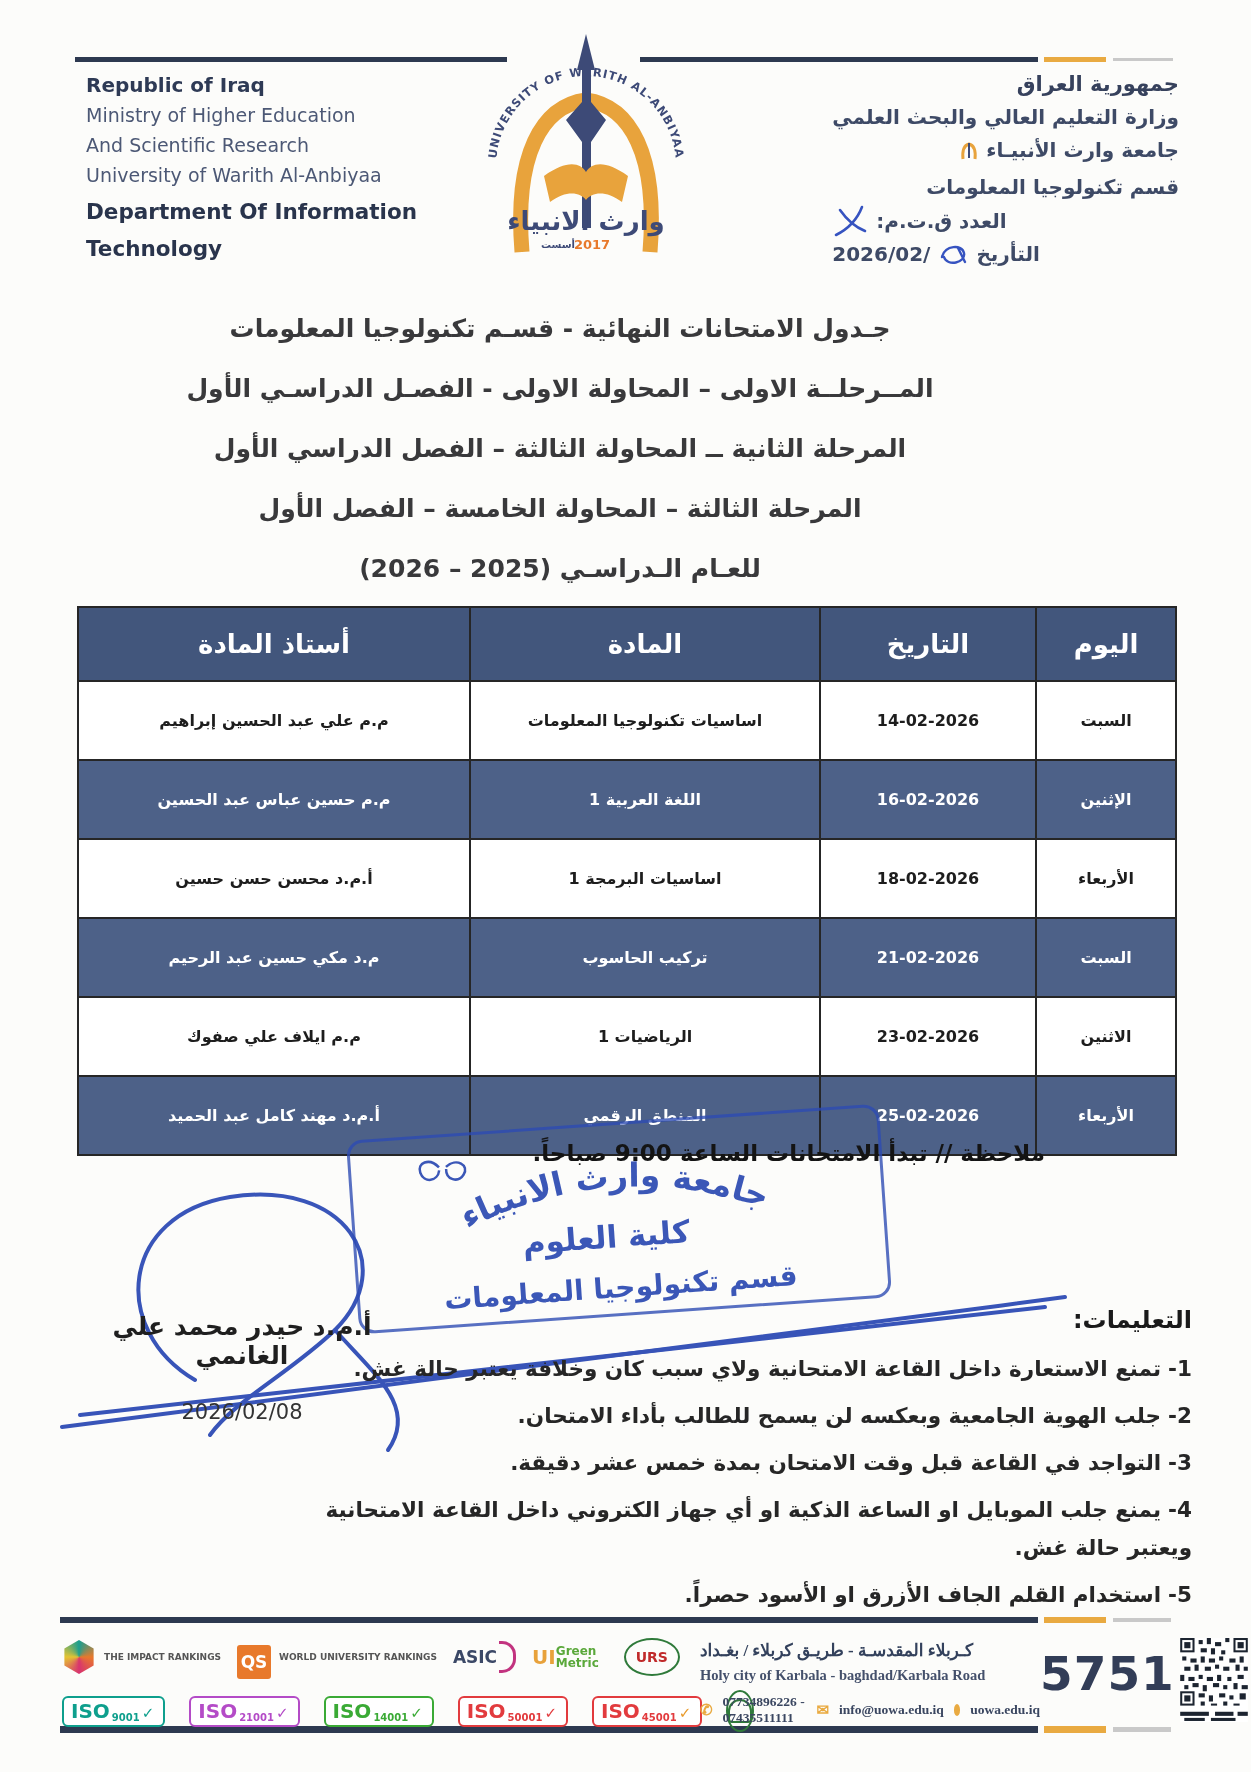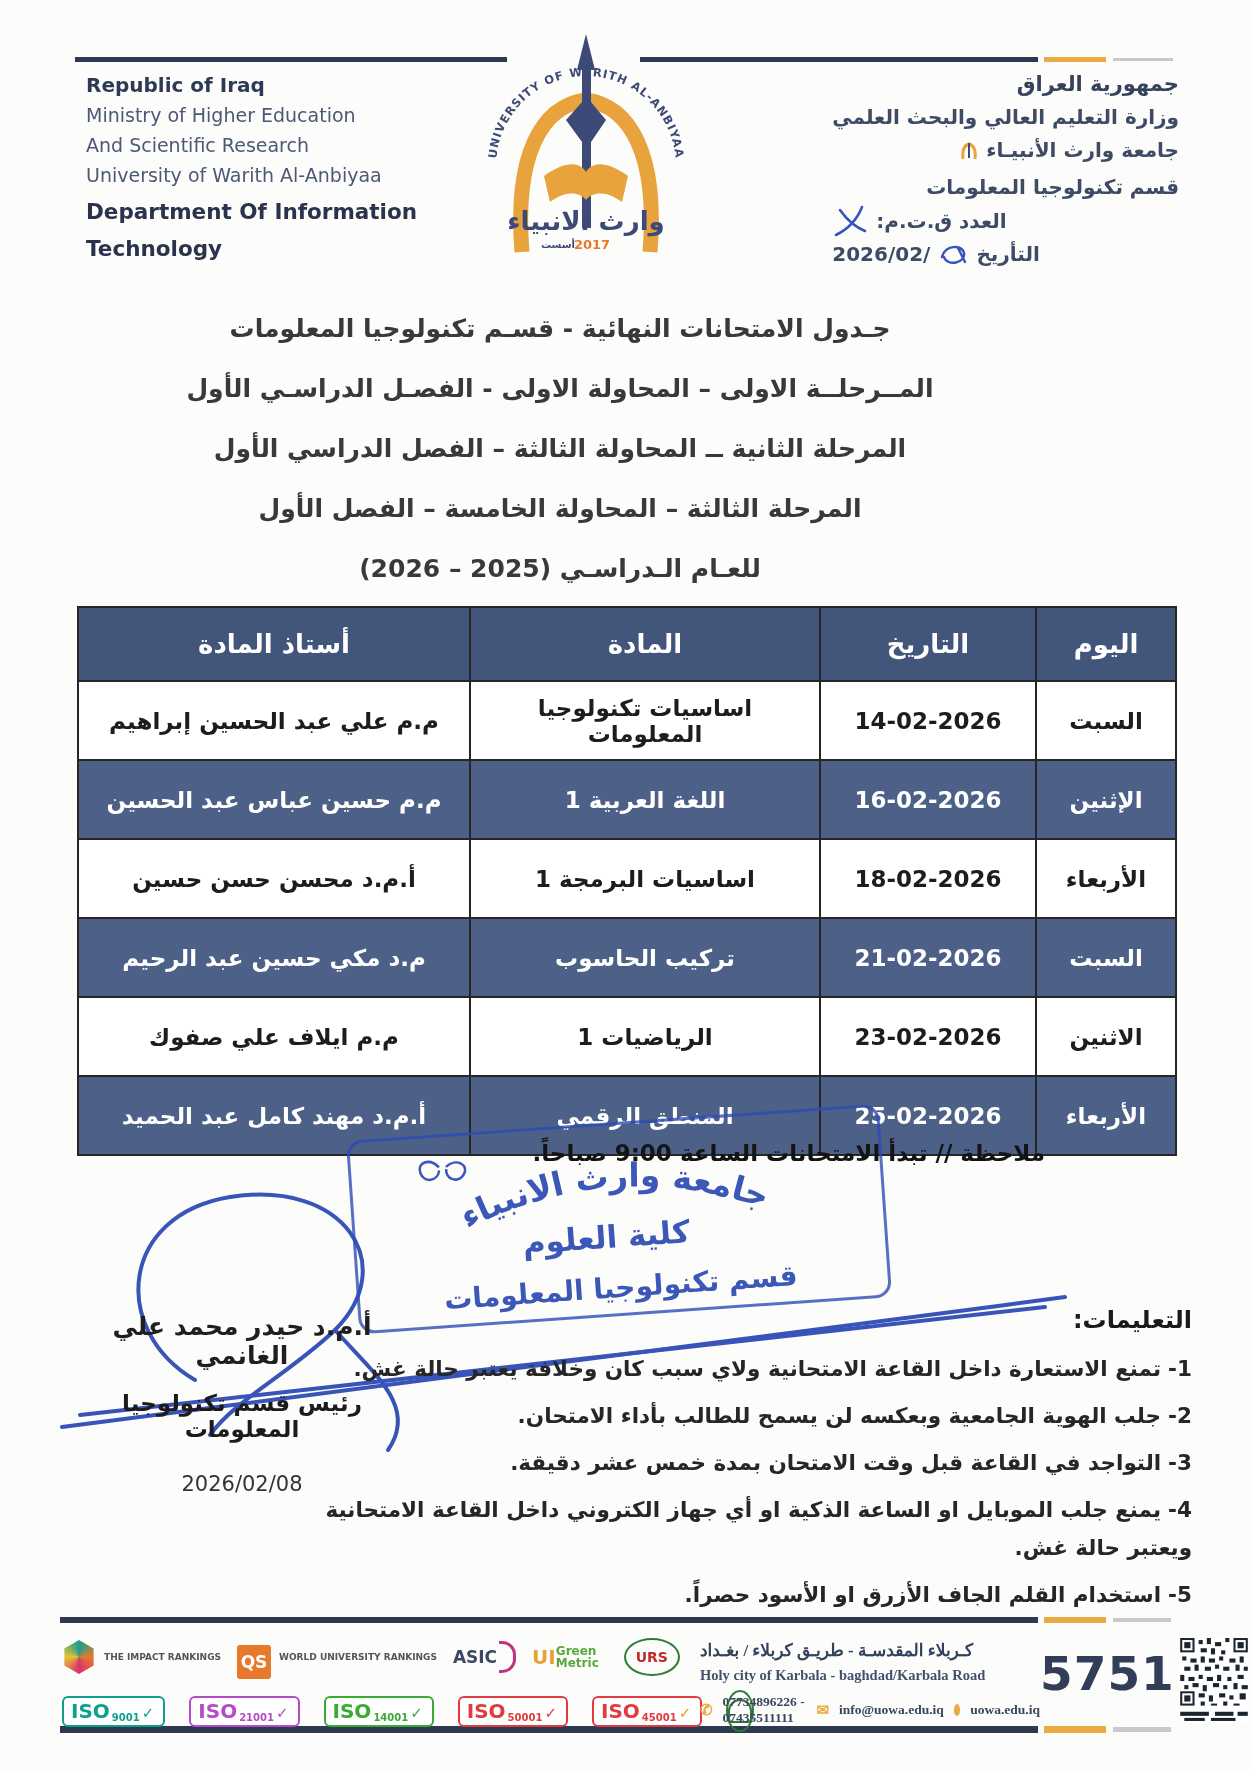--- a/index.html
+++ b/index.html
@@ -23,21 +23,21 @@
   .mini-seal{display:inline-block;vertical-align:-4px;}
   
   .logo{position:absolute;left:470px;top:24px;}
   
   .titles{position:absolute;left:90px;top:314px;width:940px;text-align:center;direction:rtl;}
   .title-line{font-size:25px;font-weight:bold;color:#39393b;margin-bottom:31px;letter-spacing:.2px;}
   
   table.sched{position:absolute;left:77px;top:606px;width:1098px;border-collapse:collapse;direction:rtl;table-layout:fixed;}
   table.sched th,table.sched td{border:2px solid #262626;text-align:center;vertical-align:middle;padding:2px 6px;}
   table.sched th{background:#42567c;color:#fff;font-size:26px;font-weight:bold;height:68px;}
-  table.sched td{font-size:23px;font-weight:bold;color:#1d1d1d;height:73px;background:#fff;margin-top:33px;}
+  table.sched td{font-size:16px;font-weight:bold;color:#1d1d1d;height:73px;background:#fff;margin-top:33px;}
   table.sched tr.alt td{background:#4d6188;color:#fff;}
   td.date{font-size:24px;}
   
   .exam-note{position:absolute;right:206px;top:1140px;direction:rtl;font-size:23px;font-weight:bold;color:#141414;}
   
   .stamp{position:absolute;left:352px;top:1122px;width:528px;height:188px;
          border:3.5px solid rgba(45,75,179,.85);border-radius:16px;transform:rotate(-4deg);opacity:.93;}
   .sig-svg{position:absolute;left:50px;top:1145px;}
   .sig-block{position:absolute;left:66px;top:1312px;width:352px;text-align:center;direction:rtl;}
   .sig-name{font-size:25px;font-weight:600;color:#1f1f1f;}
@@ -236,21 +236,20 @@
         </text>
         <text x="250" y="122" text-anchor="middle" font-size="31" font-weight="bold" direction="rtl">كلية العلوم</text>
         <text x="261" y="172" text-anchor="middle" font-size="28" font-weight="bold" direction="rtl">قسم تكنولوجيا المعلومات</text>
       </g>
       <path d="M 88,30 c -9,-11 -22,-6 -19,4 c 3,11 17,10 19,-1 m 7,-3 c 11,-9 24,0 17,9 c -6,8 -18,4 -17,-7" fill="none" stroke="#2d4bb3" stroke-width="2.5"></path>
     </svg>
   </div>
 
   <div class="sig-block" dir="rtl">
     <div class="sig-name">أ.م.د حيدر محمد علي الغانمي</div>
-    <div class="sig-title">رئيس قسم تكنولوجيا المعلومات</div>
     <div class="sig-date">2026/02/08</div>
   </div>
 
   <div class="instructions" dir="rtl">
     <div class="inst-head">التعليمات:</div>
     <div class="inst"><span class="inum">1-</span><span>تمنع الاستعارة داخل القاعة الامتحانية ولاي سبب كان وخلافة يعتبر حالة غش.</span></div>
     <div class="inst"><span class="inum">2-</span><span>جلب الهوية الجامعية وبعكسه لن يسمح للطالب بأداء الامتحان.</span></div>
     <div class="inst"><span class="inum">3-</span><span>التواجد في القاعة قبل وقت الامتحان بمدة خمس عشر دقيقة.</span></div>
     <div class="inst"><span class="inum">4-</span><span>يمنع جلب الموبايل او الساعة الذكية او أي جهاز الكتروني داخل القاعة الامتحانية ويعتبر حالة غش.</span></div>
     <div class="inst"><span class="inum">5-</span><span>استخدام القلم الجاف الأزرق او الأسود حصراً.</span></div>

